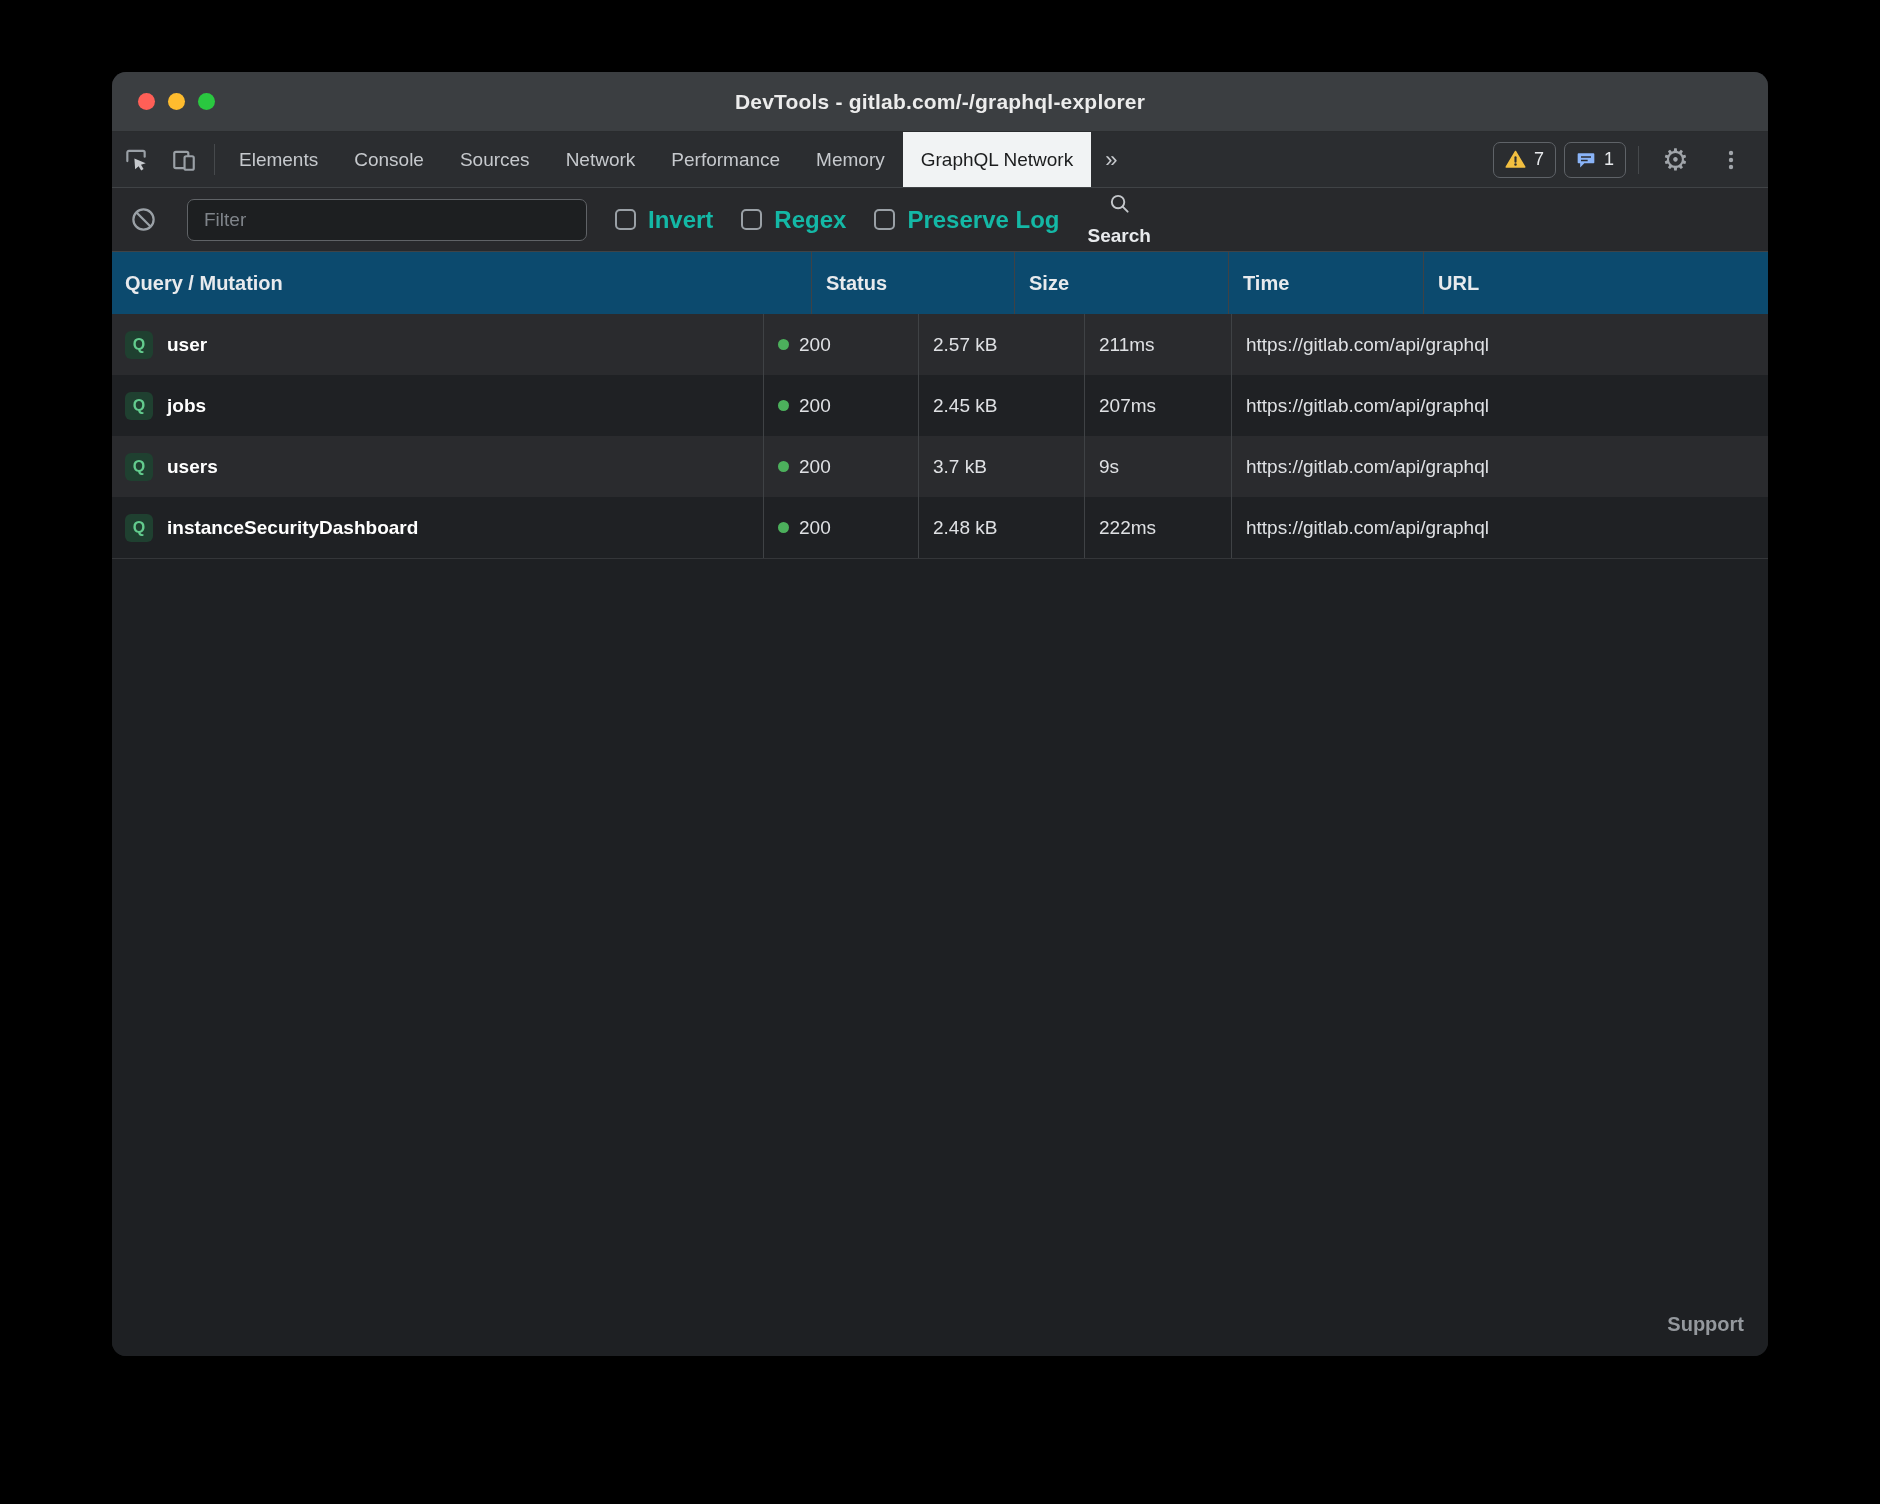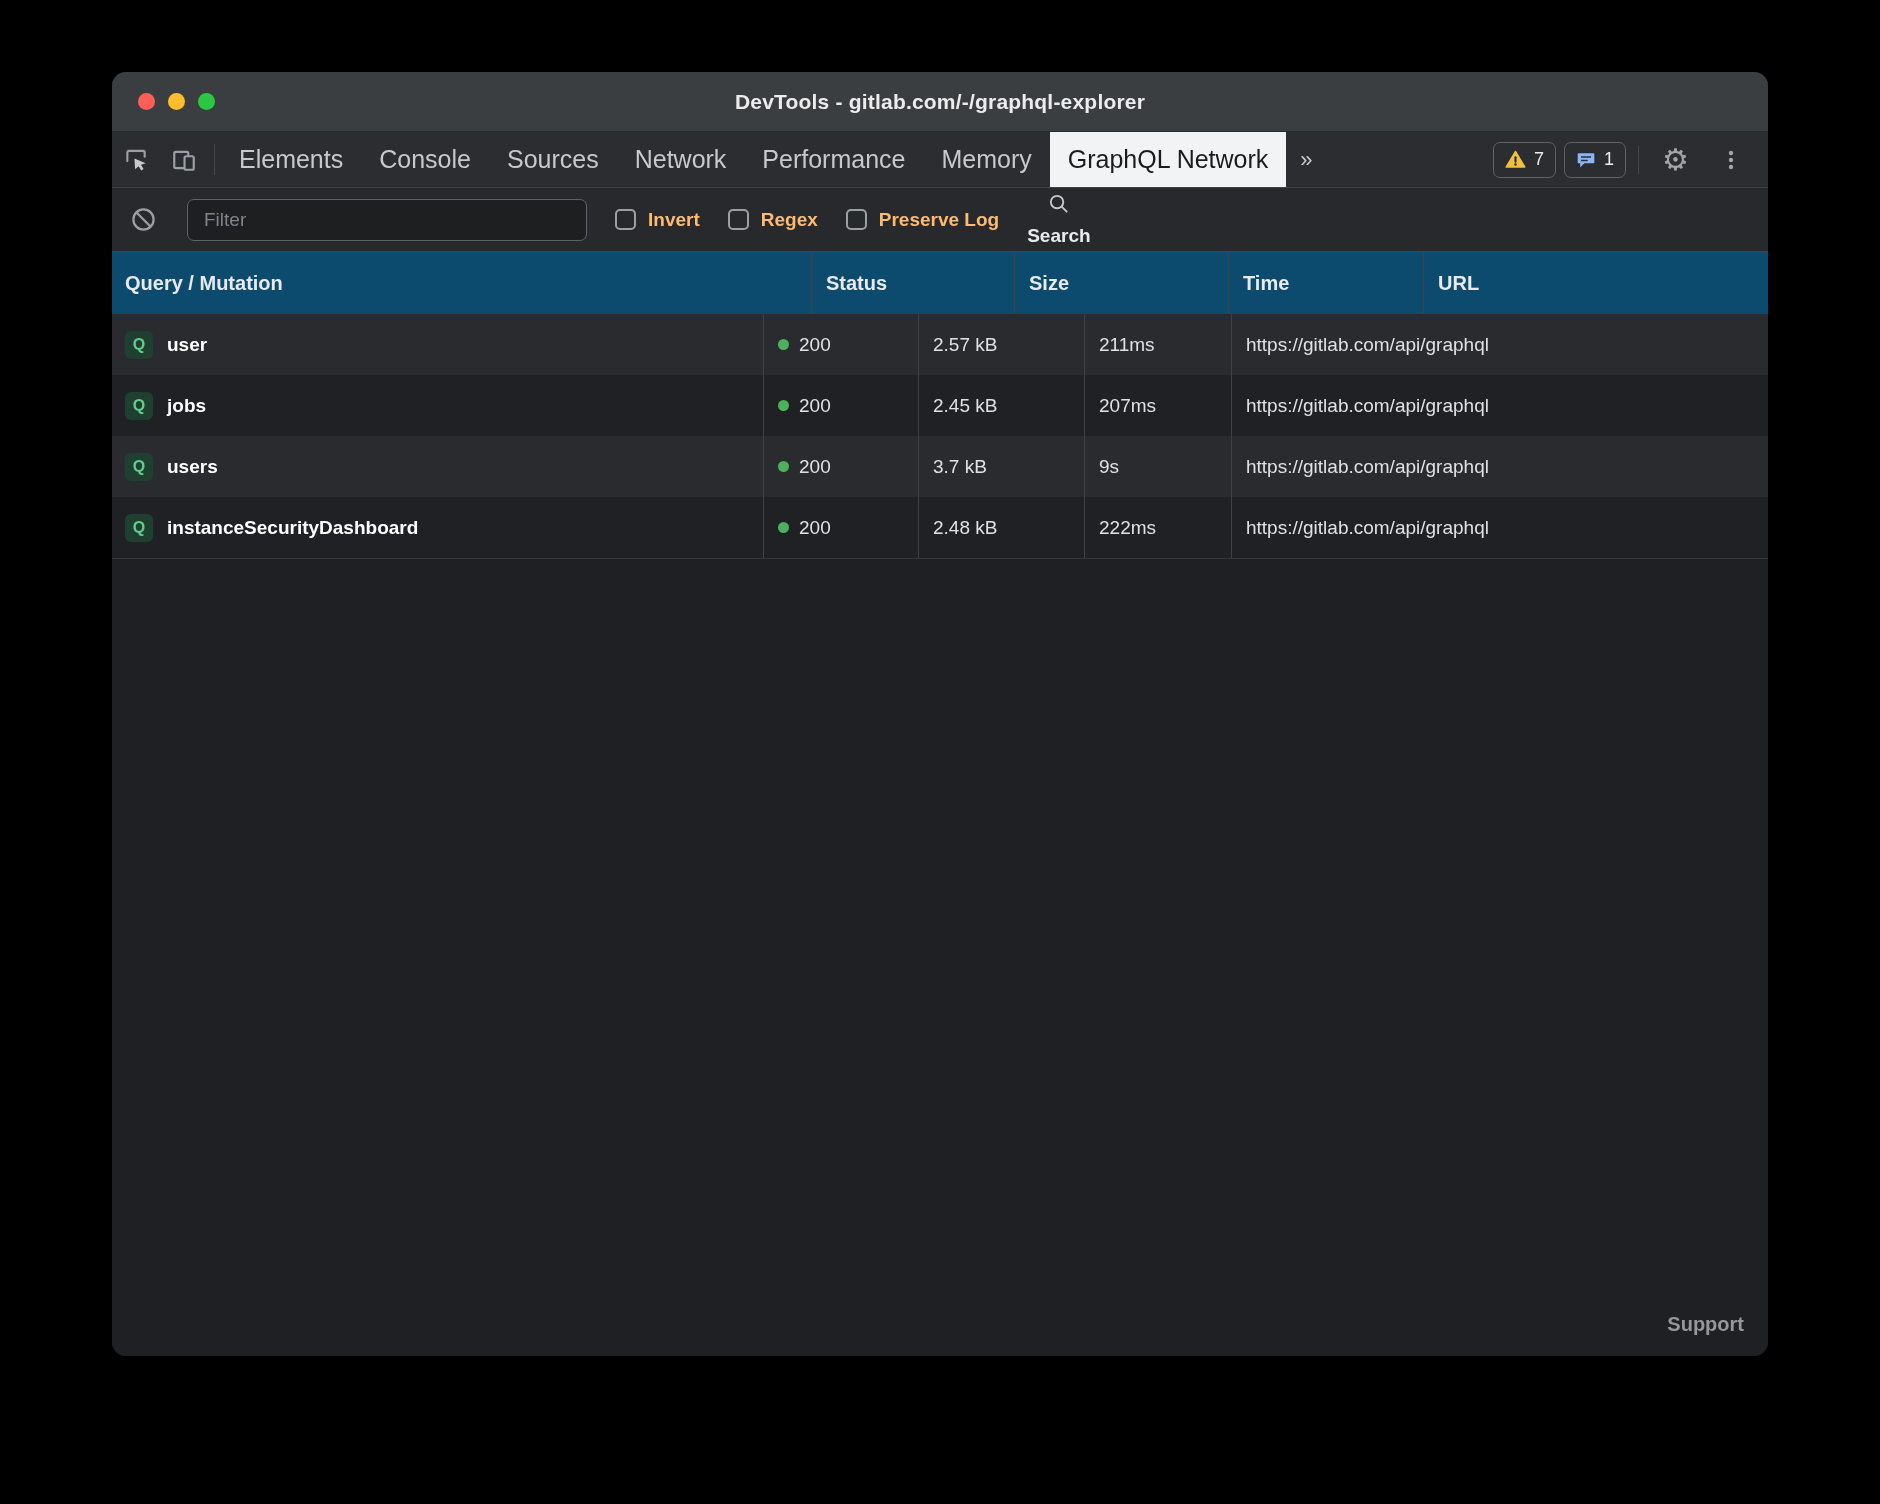--- a/index.html
+++ b/index.html
@@ -23,41 +23,41 @@
   .tl { width:17px; height:17px; border-radius:50%; display:inline-block; }
   .tl.red { background:#ff5f57; } .tl.yellow { background:#febc2e; } .tl.green { background:#2ac840; }
   .title { font-size:21px; font-weight:700; color:#ececec; letter-spacing:.2px; }
   
   .tabbar {
     height:56px; flex:0 0 56px; background:#2b2d30; display:flex; align-items:stretch;
     border-bottom:1px solid #404346;
   }
   .icon-btn { display:flex; align-items:center; justify-content:center; padding:0 11px; }
   .vsep { width:1px; background:#46494c; margin:12px 6px; }
-  .tab { display:flex; align-items:center; padding:0 18px; font-size:25px; color:#c6c9cd; white-space:nowrap; }
+  .tab { display:flex; align-items:center; padding:0 18px; font-size:19px; color:#c6c9cd; white-space:nowrap; }
   .tab.active { background:var(--accent-active-tab,#f1f3f4); color:#1b1c1d; }
   .more-tabs { display:flex; align-items:center; padding:0 14px; font-size:22px; color:#c6c9cd; }
   .right-cluster { margin-left:auto; display:flex; align-items:center; gap:8px; padding-right:14px; }
   .count-badge {
     display:flex; align-items:center; gap:8px; height:36px; padding:0 11px;
     border:1px solid #5f6368; border-radius:7px; color:#e8eaed; font-size:18px;
   }
   .gear-glyph { font-family:"DejaVu Sans", sans-serif; font-size:30px; color:#a1a5aa; line-height:1; }
   
   .toolbar {
     height:64px; flex:0 0 64px; background:#28292c; display:flex; align-items:center;
     padding:0 16px; gap:28px; border-bottom:1px solid #404346;
   }
   .filter-input {
     width:400px; height:42px; background:#1d1f21; border:1px solid #606367; border-radius:7px;
     color:#e8eaed; font-size:19px; padding:0 16px; outline:none;
     font-family:"Liberation Sans", sans-serif;
   }
   .filter-input::placeholder { color:#7f848a; }
-  .checkbox { display:flex; align-items:center; gap:12px; font-size:19px; font-weight:600; color:#fdba74; }
+  .checkbox { display:flex; align-items:center; gap:12px; font-size:24px; font-weight:600; color:#14b8a6; }
   .cb-box { width:21px; height:21px; border:2px solid #9aa0a6; border-radius:5px; background:transparent; flex:0 0 21px; }
   .search-toggle { display:flex; align-items:center; gap:10px; font-size:19px; font-weight:600; color:#e8eaed;flex-direction:column; }
   
   .table { flex:1; display:flex; flex-direction:column; background:#1e2023; }
   .thead { display:flex; height:62px; flex:0 0 62px; background:#0c4a6e;gap:48px; }
   .cell { display:flex; align-items:center; padding-left:14px; border-left:1px solid #3f4245; }
   .cell.first { border-left:none; padding-left:13px; }
   .thead .cell { font-size:20px; font-weight:700; color:#e8eaed; }
   .c-qm { width:651px; flex:0 0 651px; }
   .c-status { width:155px; flex:0 0 155px; }

